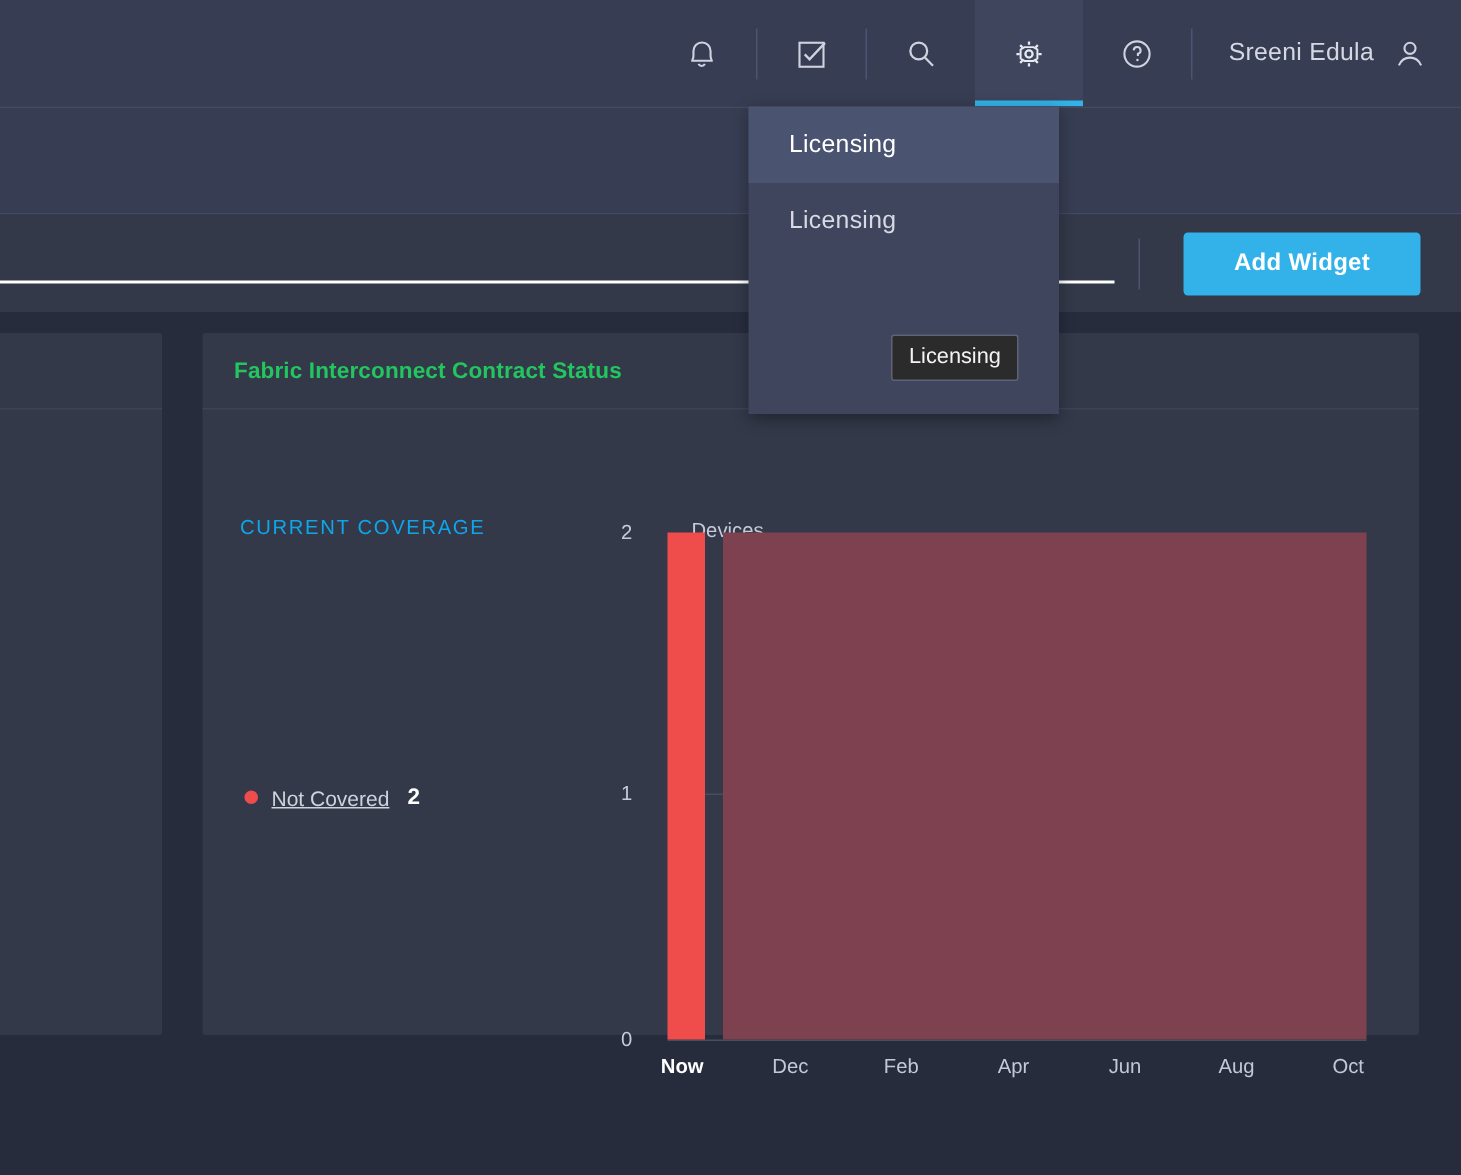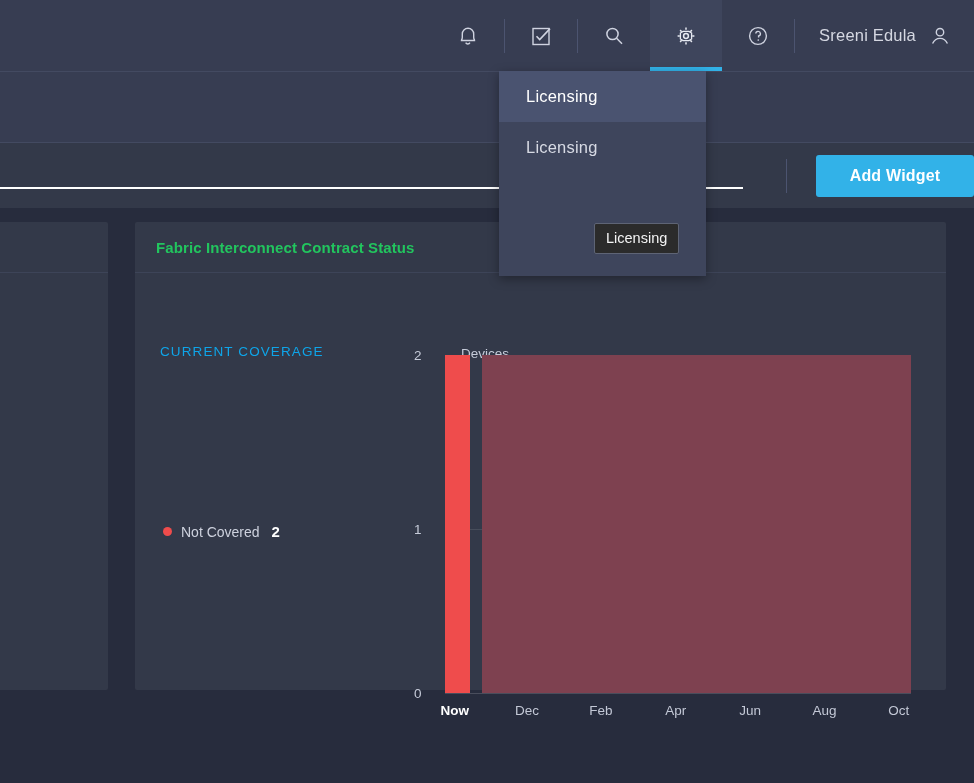--- a/index.html
+++ b/index.html
@@ -47,21 +47,21 @@
     position: absolute; left: 0; top: 143px; width: 974px; height: 65px;
     background: #333949;
     display: flex; align-items: center; justify-content: flex-end;
   }
   .search-underline {
     position: absolute; left: -10px; top: 44px; width: 753px; height: 2px;
     background: #ffffff;
   }
   .toolbar-sep { width: 1px; height: 34px; background: #4c5470; margin-right: 29px; }
   .add-widget-btn {
-    width: 158px; height: 42px; 
+    width: 158px; height: 42px; margin-right: 27px;
     background: #32b2e8; color: #ffffff; border: none; border-radius: 3px;
     font-family: "Liberation Sans", sans-serif;
     font-size: 16px; font-weight: bold; letter-spacing: .2px; cursor: pointer;
   }
 
   
   .dash { position: absolute; left: 0; top: 208px; width: 974px; height: 575px; background: #272c3d; }
 
   .widget-card {
     position: absolute; background: #333949; border-radius: 2px;
@@ -82,21 +82,21 @@
   .legend-col { position: absolute; left: 25px; top: 0; width: 250px; height: 100%; }
   .legend-heading {
     position: absolute; left: 0; top: 71px;
     color: #0ea5e9; font-size: 13.5px; letter-spacing: 1.1px;
   }
   .legend-row {
     position: absolute; left: 3px; top: 250px;
     display: flex; align-items: center; gap: 9px;
   }
   .legend-dot { width: 9px; height: 9px; border-radius: 50%; background: #ef4c4c; }
-  .legend-label { color: #ced2de; font-size: 14px; }
+  .legend-label { color: #ced2de; font-size: 14px; text-decoration: underline; }
   .legend-value { color: #ffffff; font-size: 15px; font-weight: bold; margin-left: 3px; }
 
   
   .plot { position: absolute; left: 270px; top: 0; right: 10px; bottom: 0; }
   .y-axis-title {
     position: absolute; left: 56px; top: 73px;
     color: #c6cbd9; font-size: 13.5px;
   }
   .ytick {
     position: absolute; right: 0; width: 100%;

